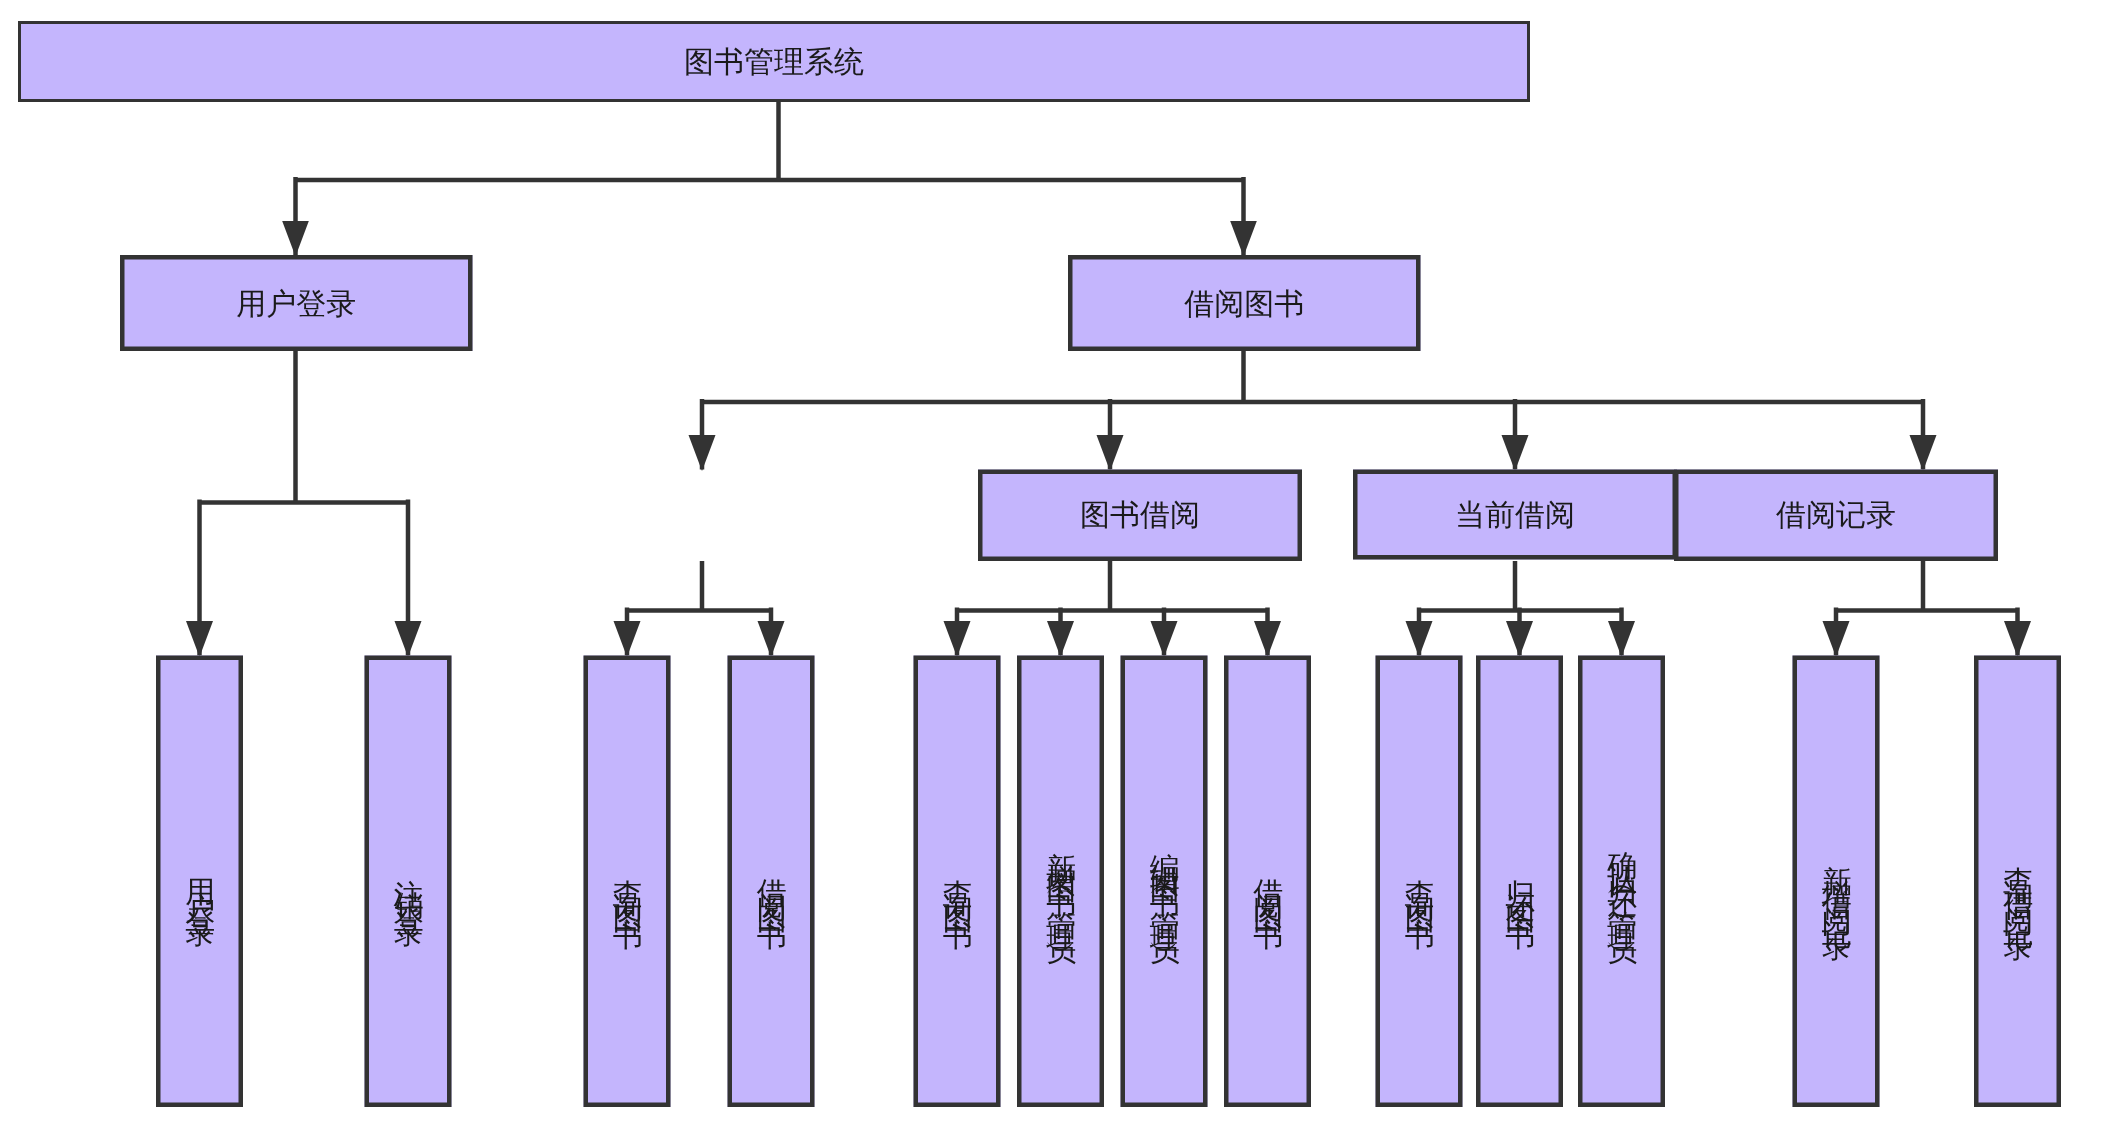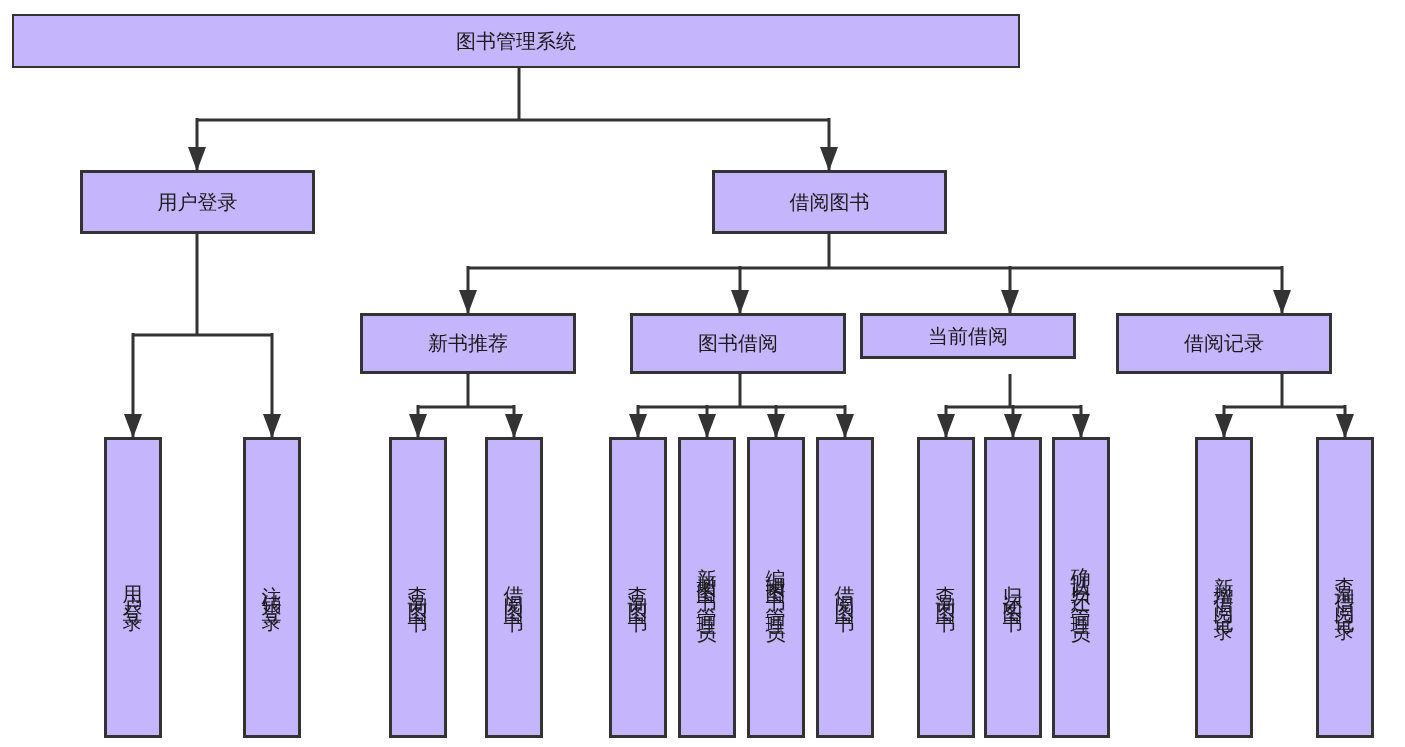--- a/index.html
+++ b/index.html
@@ -104,27 +104,24 @@
     <span>图书管理系统</span>
   </div>
 
   <div class="box" style="left:80px; top:170px; width:235px; height:64px;">
     <span>用户登录</span>
   </div>
   <div class="box" style="left:712px; top:170px; width:235px; height:64px;">
     <span>借阅图书</span>
   </div>
 
-  <div class="box" style="left:360px; top:313px; width:216px; height:61px;">
-    <span>新书推荐</span>
-  </div>
-  <div class="box" style="left:630px; top:313px; width:216px; height:61px;">
+  <div class="box" style="left:652px; top:313px; width:216px; height:61px;">
     <span>图书借阅</span>
   </div>
-  <div class="box" style="left:860px; top:313px; width:216px; height:46px;">
+  <div class="box" style="left:902px; top:313px; width:216px; height:60px;">
     <span>当前借阅</span>
   </div>
   <div class="box" style="left:1116px; top:313px; width:216px; height:61px;">
     <span>借阅记录</span>
   </div>
 
   <div class="box leaf" style="left:104px;">
     <span class="vtext">用户登录</span>
   </div>
   <div class="box leaf" style="left:243px;">

